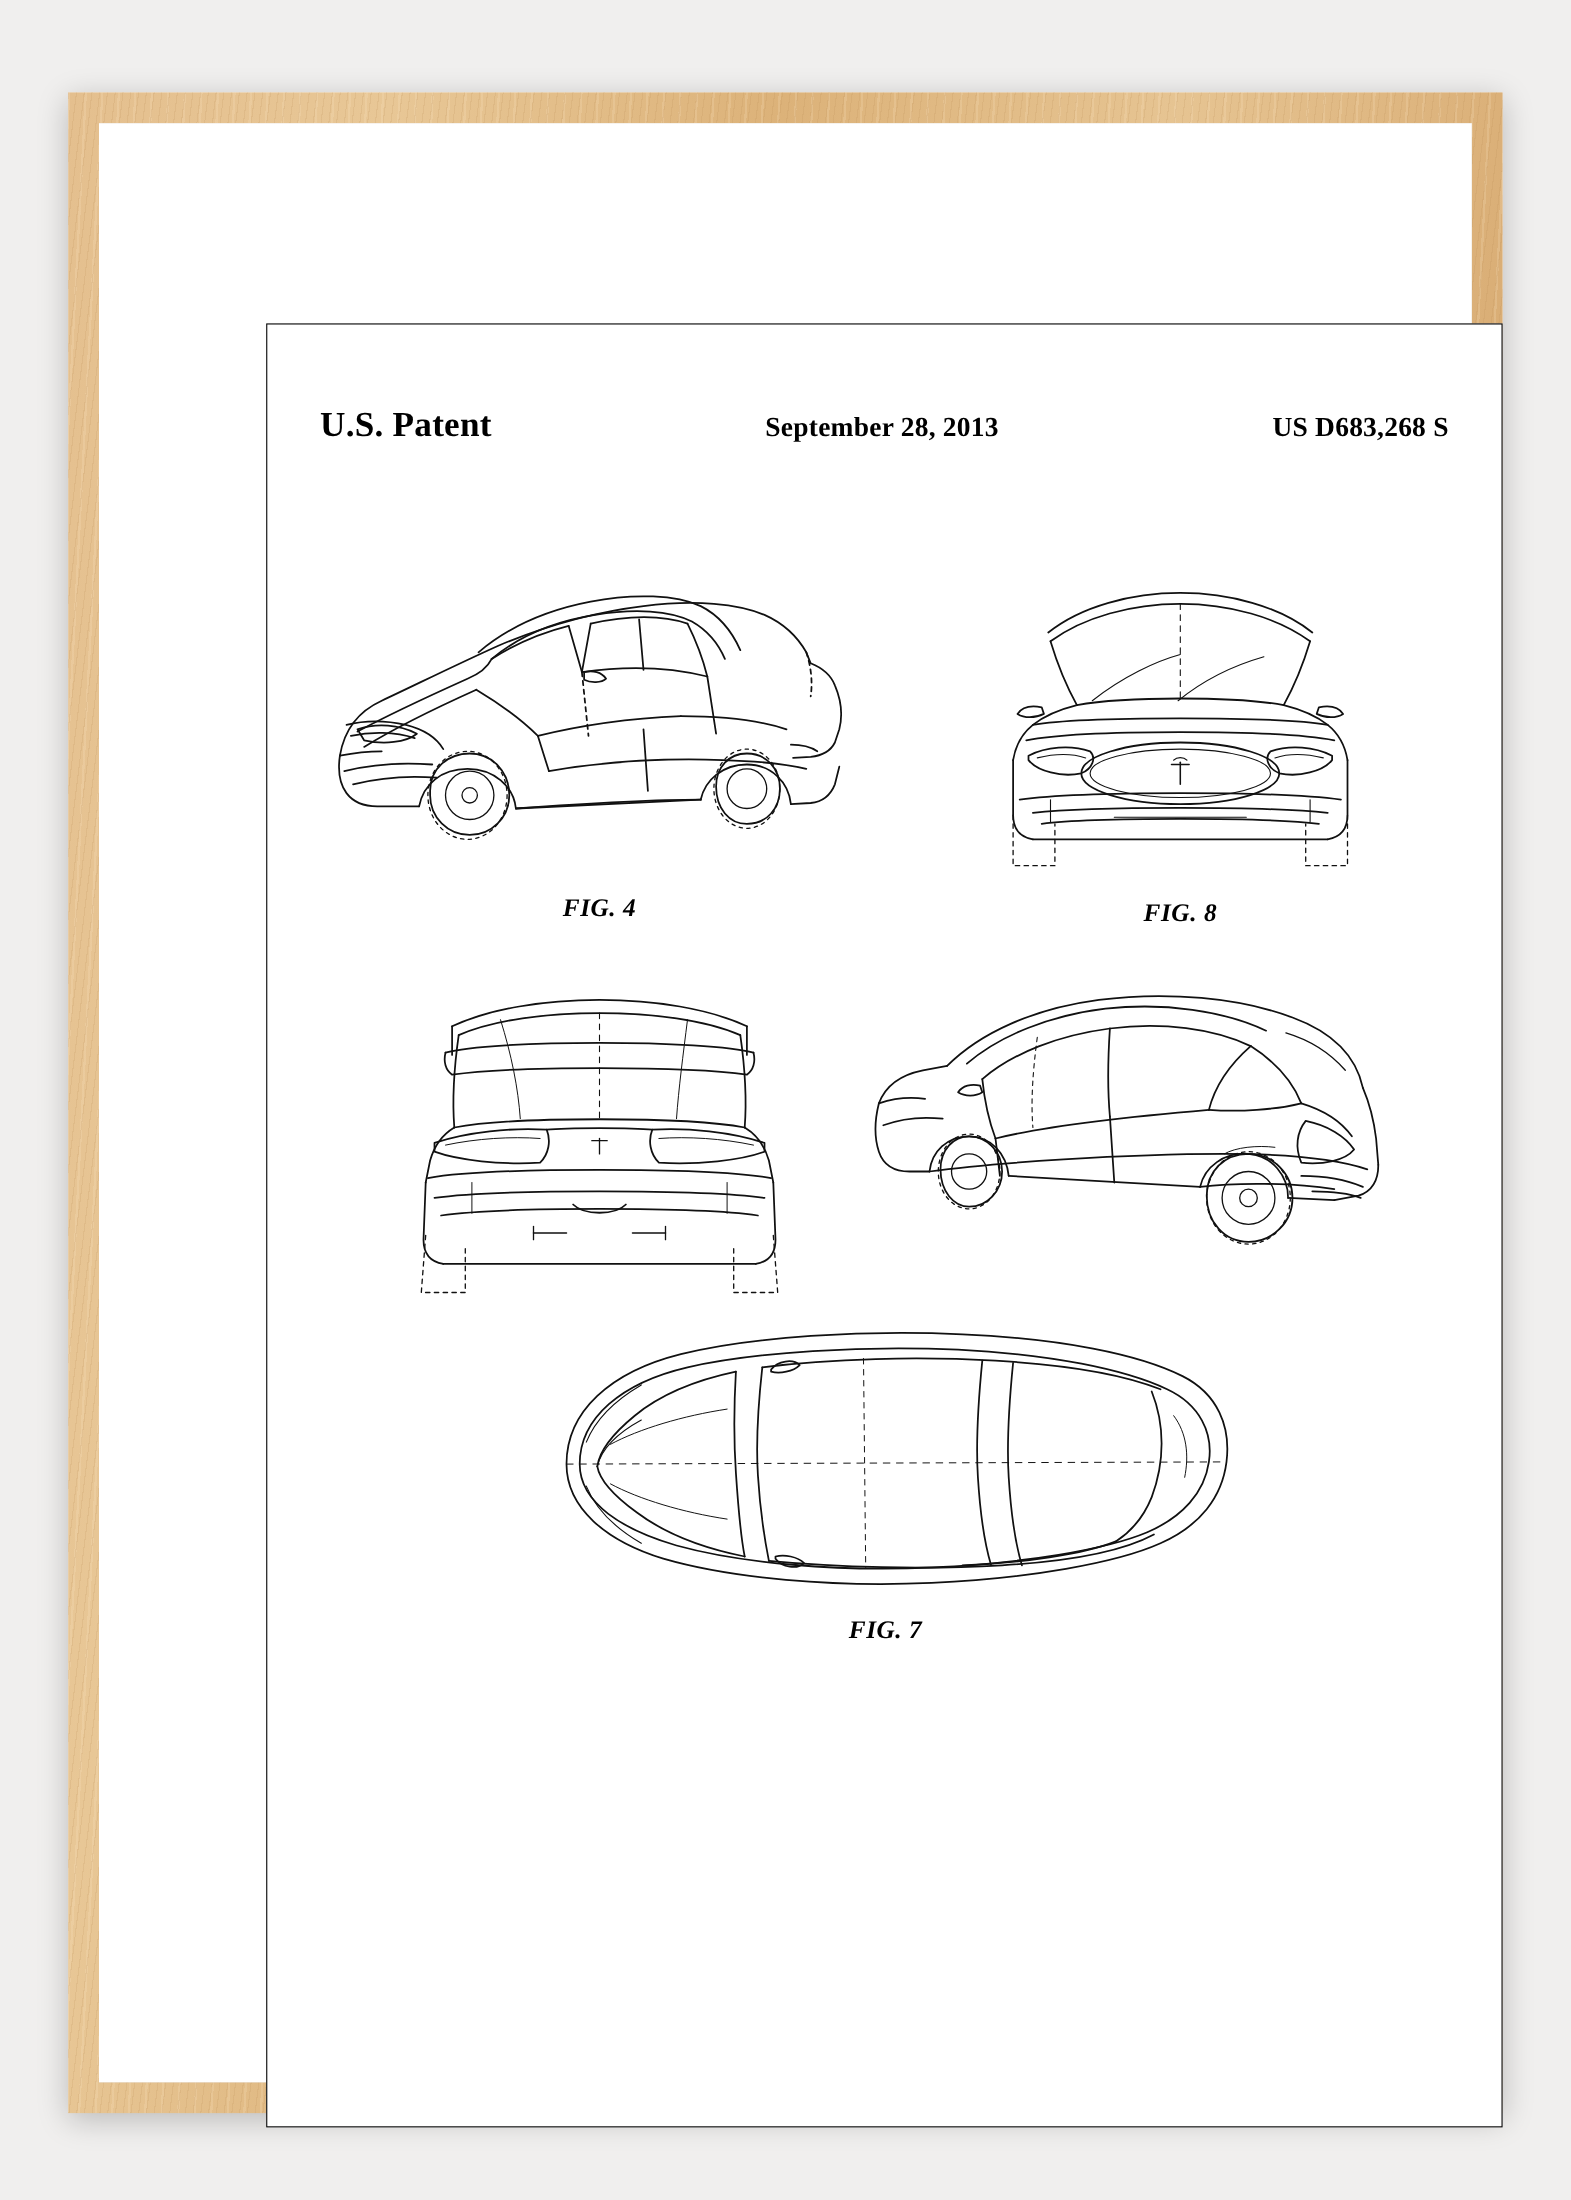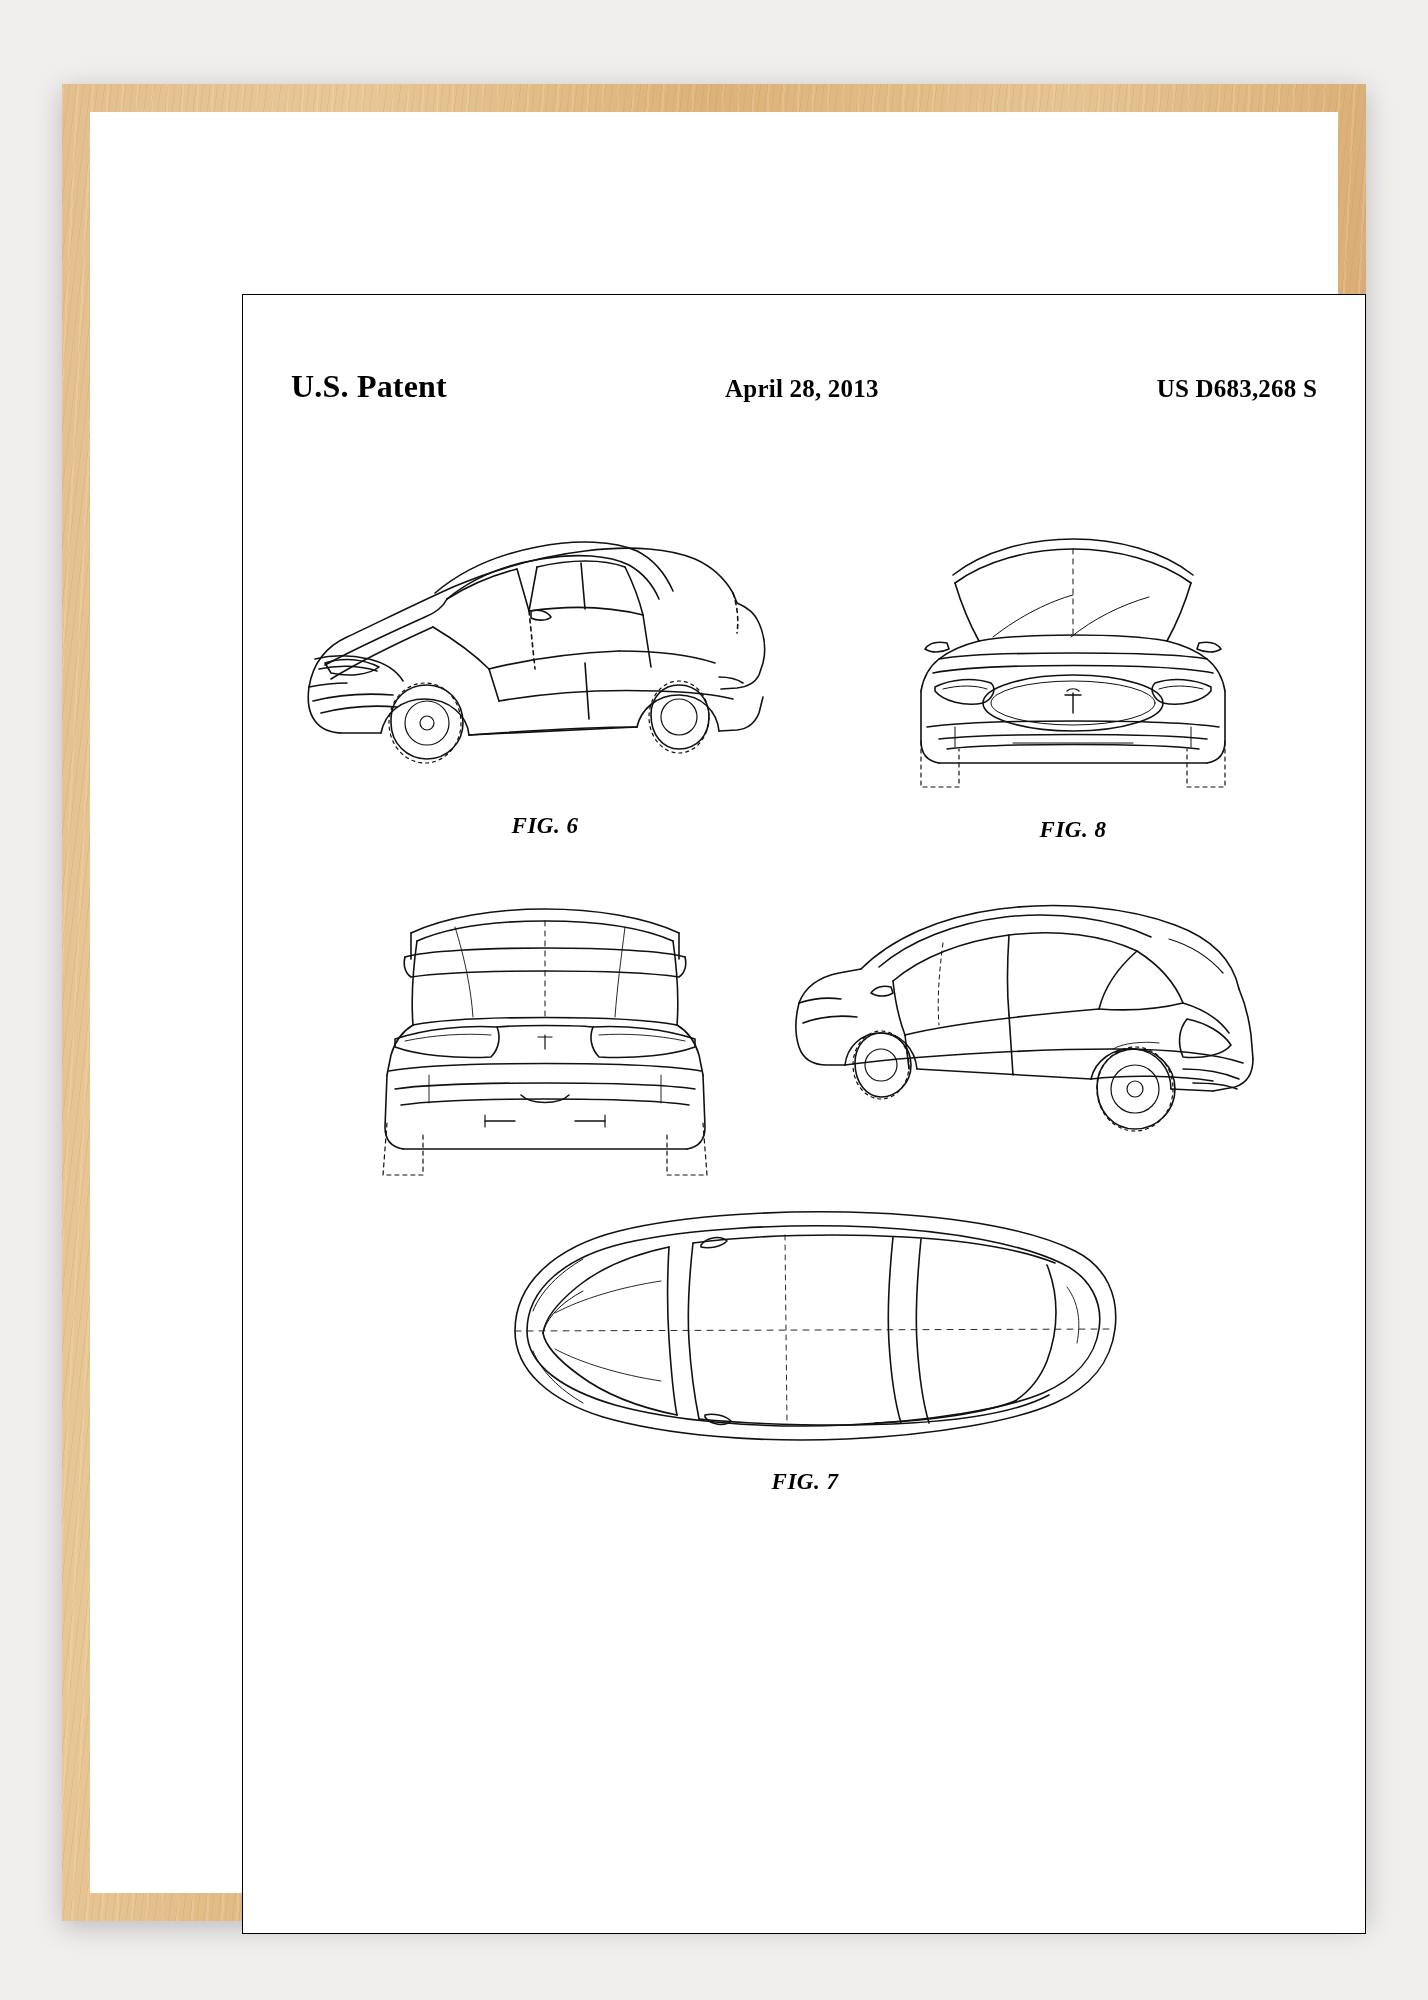--- a/index.html
+++ b/index.html
@@ -144,21 +144,21 @@
     <div class="grain"></div>
     <div class="frame-inner-bevel"></div>
   </div>
 
   <div class="paper">
 
     <div class="sheet">
 
       <div class="header">
         <div class="hdr-left">U.S. Patent</div>
-        <div class="hdr-center">April 28, 2013</div>
+        <div class="hdr-center">September 28, 2013</div>
         <div class="hdr-right">US D683,268 S</div>
       </div>
 
       <div class="figures">
 
         <div class="fig" id="fig1">
           <svg width="520" height="320" viewBox="0 0 520 320" fill="none" stroke="#111" stroke-width="1.6" stroke-linejoin="round" stroke-linecap="round">
 
             <path d="M24 200 C28 176 40 160 62 150 C92 136 128 118 168 100 C206 84 250 70 300 64 C348 58 386 62 410 72 C428 80 440 92 448 106 L452 116
                      C462 120 470 126 474 136 C480 150 481 164 478 176 L474 188
@@ -210,21 +210,21 @@
             <path d="M366 228 C366 210 378 198 394 198 C412 198 424 212 424 230 C424 248 412 262 394 262 C378 262 366 248 366 228 Z"></path>
             <circle cx="394" cy="230" r="18" stroke-width="1.2"></circle>
 
             <path d="M246 124 C254 122 262 124 266 130 C262 134 252 134 246 131 Z"></path>
 
             <path d="M184 248 C240 244 300 240 352 240"></path>
 
             <path d="M434 190 C444 190 452 192 458 196"></path>
             <path d="M448 106 C452 118 454 132 452 146" stroke-dasharray="4 4"></path>
           </svg>
-          <div class="fig-caption">FIG. 6</div>
+          <div class="fig-caption">FIG. 4</div>
         </div>
 
         <div class="fig" id="fig5">
           <svg width="460" height="320" viewBox="0 0 460 320" fill="none" stroke="#111" stroke-width="1.6" stroke-linejoin="round" stroke-linecap="round">
 
             <path d="M110 84 C140 60 186 48 230 48 C274 48 320 60 350 84"></path>
             <path d="M112 92 C142 70 186 58 230 58 C274 58 318 70 348 92"></path>
 
             <path d="M112 92 C118 112 126 132 136 150"></path>
             <path d="M348 92 C342 112 334 132 324 150"></path>

